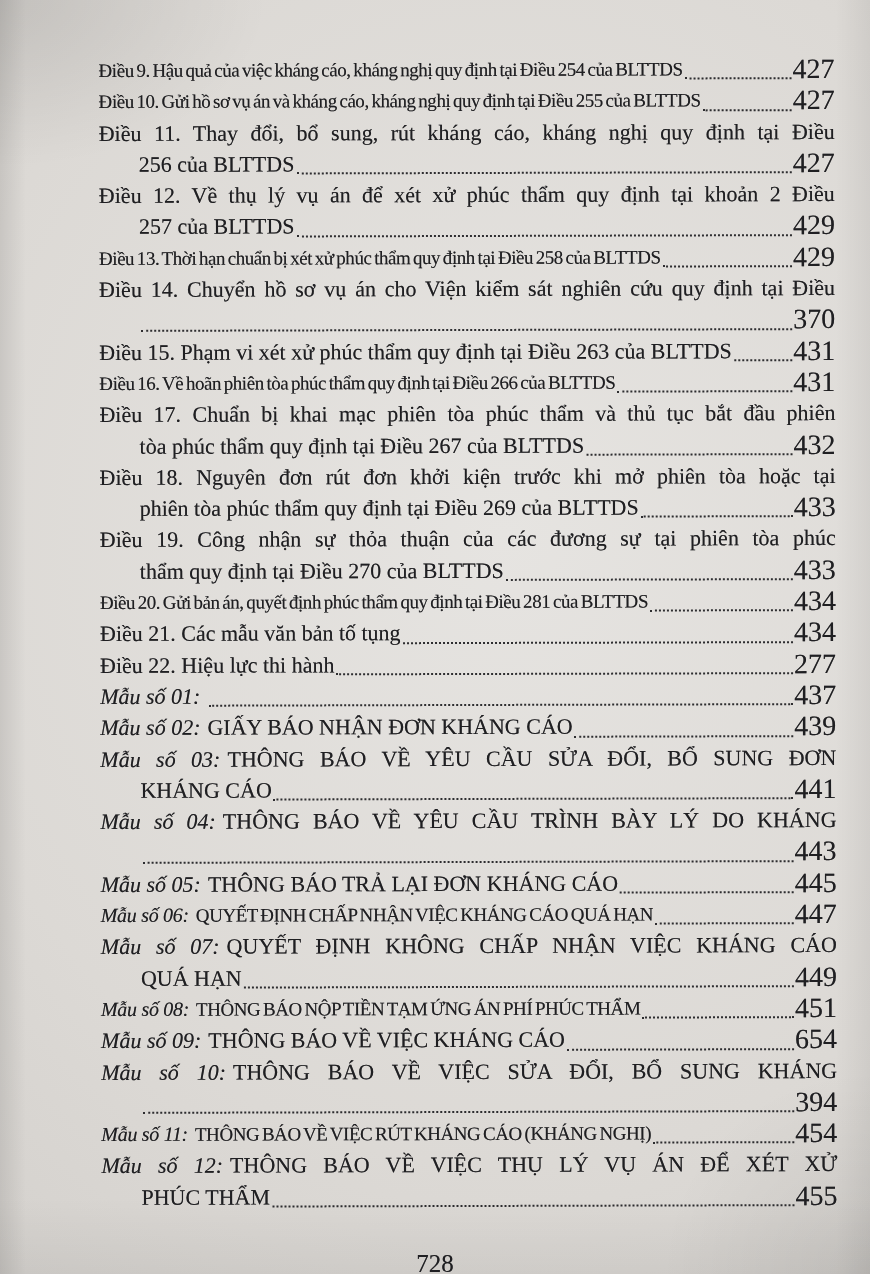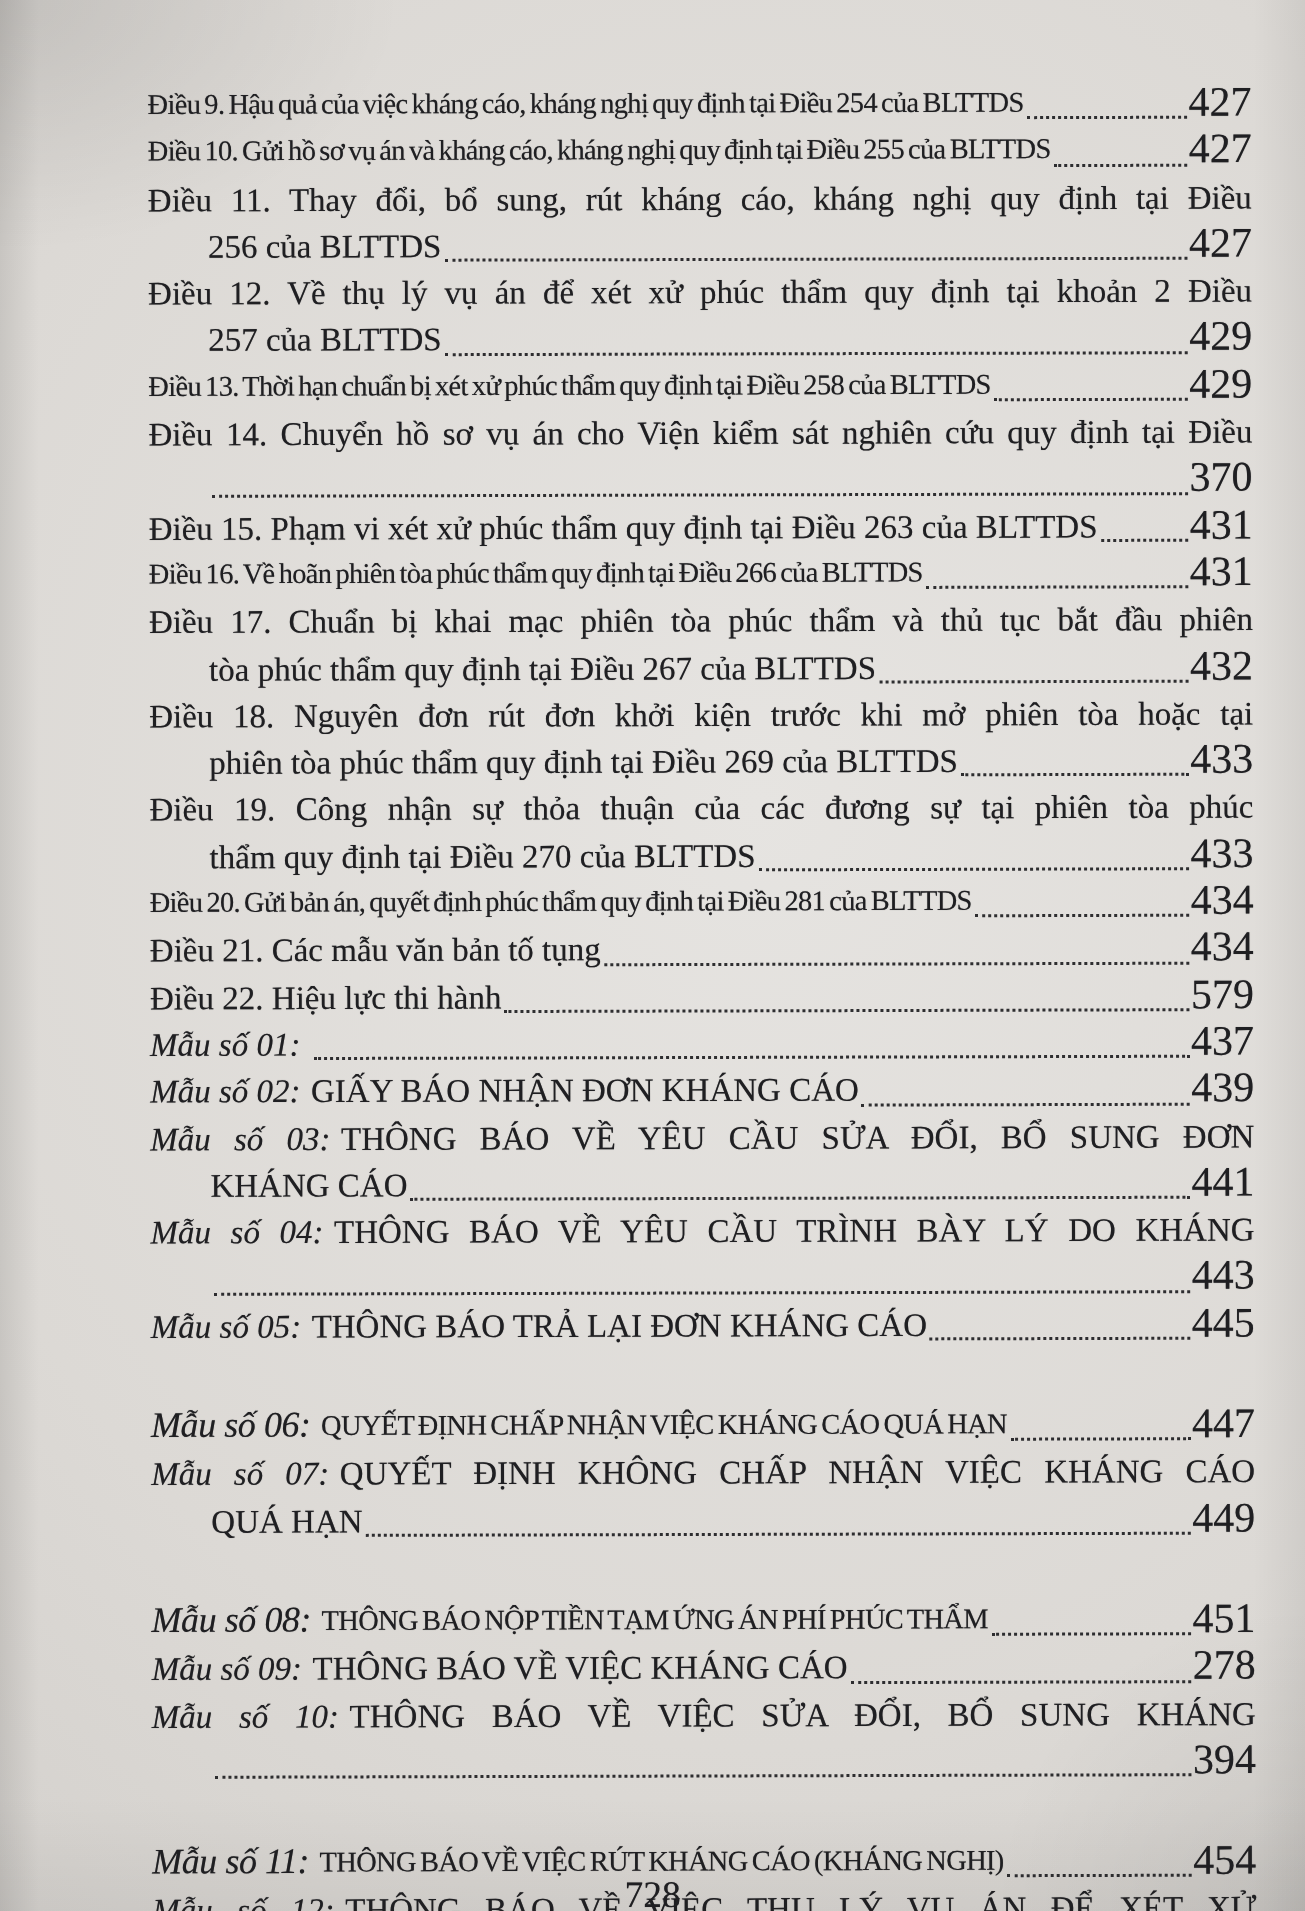--- a/index.html
+++ b/index.html
@@ -63,23 +63,22 @@
     font-size:28px;
     white-space:nowrap;
   }
   
   .entry.condensed .txt{
     font-size:19px;
     letter-spacing:-0.45px;
     word-spacing:-1.6px;
   }
   .entry.condensed .prefix{
-    font-size:24px;
+    font-size:20px;
     letter-spacing:-0.3px;
-    margin-top:36px;
   }
   .footer{
     position:absolute;
     left:0; top:1250px;
     width:870px;
     text-align:center;
     font-size:25px;
     color:var(--ink);
     text-shadow:0 0 0.5px rgba(20,20,22,0.5);
   }
@@ -181,21 +180,21 @@
       <div class="line last">
         <span class="txt">Điều 21. Các mẫu văn bản tố tụng</span>
         <span class="dots"></span>
         <span class="page">434</span>
       </div>
     </div>
     <div class="entry">
       <div class="line last">
         <span class="txt">Điều 22. Hiệu lực thi hành</span>
         <span class="dots"></span>
-        <span class="page">579</span>
+        <span class="page">277</span>
       </div>
     </div>
     <div class="entry">
       <div class="line last">
         <span class="prefix">Mẫu số 01:</span>
         <span class="dots"></span>
         <span class="page">437</span>
       </div>
     </div>
     <div class="entry">
@@ -251,21 +250,21 @@
         <span class="txt">THÔNG BÁO NỘP TIỀN TẠM ỨNG ÁN PHÍ PHÚC THẨM</span>
         <span class="dots"></span>
         <span class="page">451</span>
       </div>
     </div>
     <div class="entry">
       <div class="line last">
         <span class="prefix">Mẫu số 09:</span>
         <span class="txt">THÔNG BÁO VỀ VIỆC KHÁNG CÁO</span>
         <span class="dots"></span>
-        <span class="page">278</span>
+        <span class="page">654</span>
       </div>
     </div>
     <div class="entry">
       <div class="line fill"><span class="prefix">Mẫu số 10:</span><span class="txt" style="white-space: normal;">THÔNG BÁO VỀ VIỆC SỬA ĐỔI, BỔ SUNG KHÁNG</span></div>
       <div class="line last cont">
         <span class="dots"></span>
         <span class="page">394</span>
       </div>
     </div>
     <div class="entry condensed">

